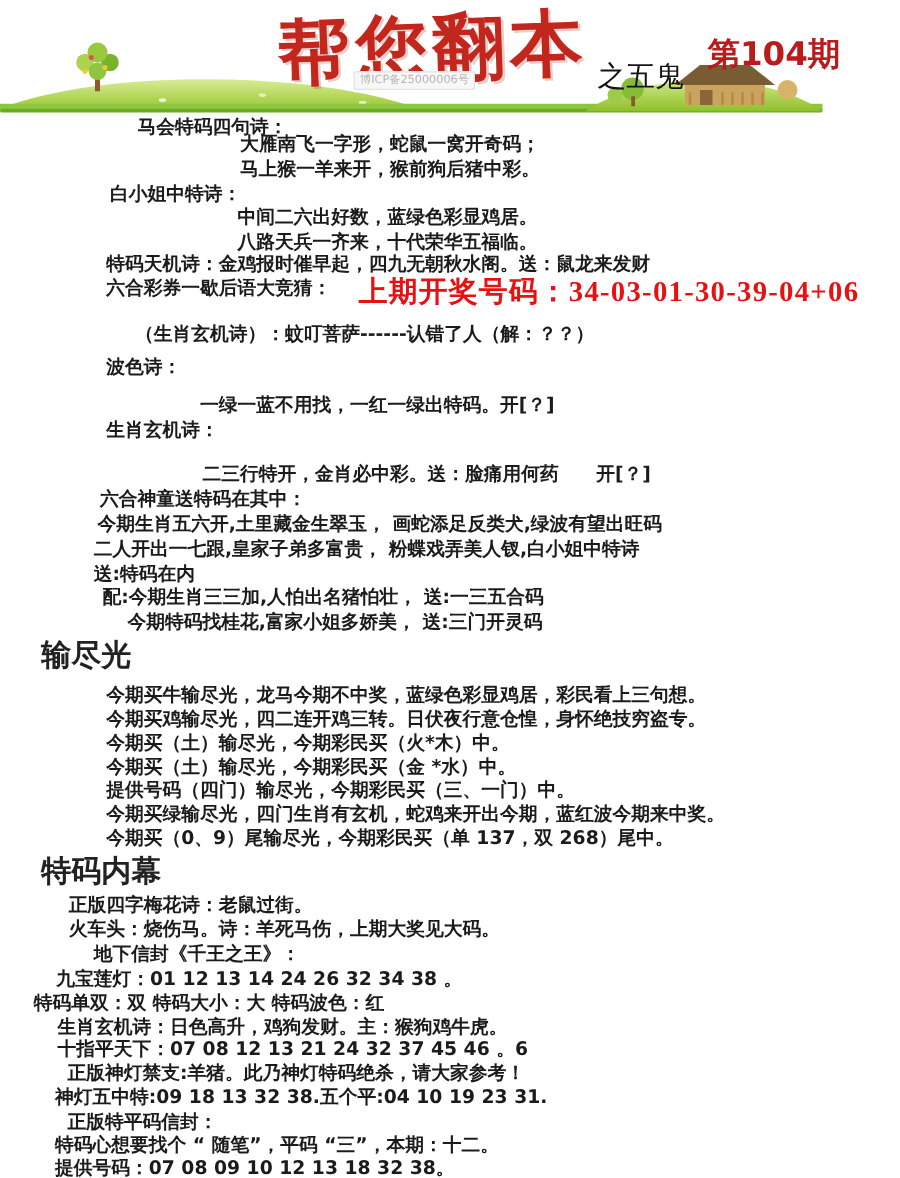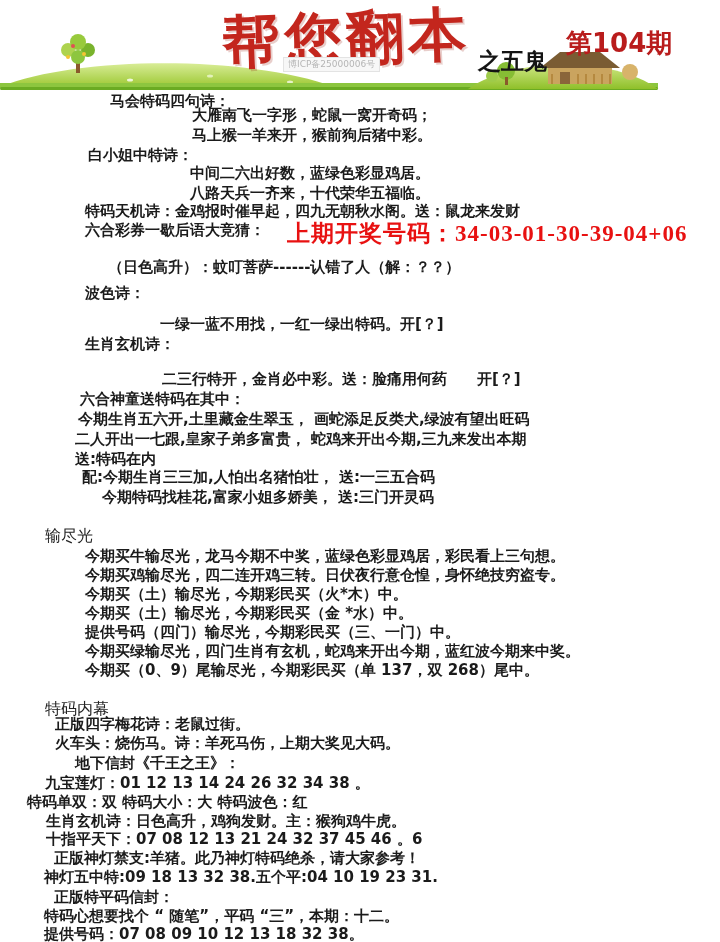--- a/index.html
+++ b/index.html
@@ -3,28 +3,28 @@
 <meta charset="utf-8">
 <style>
   html,body{margin:0;padding:0;background:#fff;}
   .page{position:relative;width:720px;height:942px;background:#ffffff;overflow:hidden;
         font-family:"DejaVu Sans",sans-serif;}
   
   .masthead{position:absolute;left:0;top:0;width:720px;height:100px;}
   .title-main{position:absolute;left:222px;top:0px;font-family:"DejaVu Serif",serif;
         font-size:58px;font-weight:bold;color:#c3261d;letter-spacing:4px;
         transform:rotate(-2deg);text-shadow:2px 2px 0 rgba(150,30,20,.22);white-space:nowrap;}
-  .title-sub{position:absolute;left:478px;top:46px;font-size:23px;font-weight:bold;color:#141414;white-space:nowrap;}
+  .title-sub{position:absolute;left:478px;top:46px;font-size:23px;font-weight:normal;color:#141414;white-space:nowrap;}
   .issue{position:absolute;left:566px;top:26px;font-size:26px;font-weight:bold;color:#b91c1c;white-space:nowrap;}
   .watermark{position:absolute;left:283px;top:57px;font-size:9px;line-height:13px;color:#b5b5b5;
         background:#f7f7f7;border:1px solid #e3e3e3;padding:0 4px;white-space:nowrap;}
   .scene{position:absolute;left:0;top:0;width:720px;height:100px;}
   
   .ln{position:absolute;font-size:15px;line-height:18px;font-weight:bold;color:#1b1b1b;white-space:nowrap;}
-  .sec{position:absolute;font-size:16px;line-height:24px;font-weight:normal;color:#222;white-space:nowrap;margin:12px;}
+  .sec{position:absolute;font-size:24px;line-height:24px;font-weight:bold;color:#222;white-space:nowrap;margin:0;}
   .announce{position:absolute;left:287px;top:220px;font-size:23px;line-height:28px;font-weight:bold;
         color:#e81111;letter-spacing:1px;white-space:nowrap;font-family:Liberation Serif, serif;}
 </style>
 </head>
 <body>
 
 <div class="page">
 
   <div class="masthead">
     <svg class="scene" viewBox="0 0 720 100" width="720" height="100">
@@ -89,28 +89,28 @@
   <div>
     <div class="ln" style="top:92px;left:110px">马会特码四句诗：</div>
     <div class="ln" style="top:106px;left:192px">大雁南飞一字形，蛇鼠一窝开奇码；</div>
     <div class="ln" style="top:126px;left:192px">马上猴一羊来开，猴前狗后猪中彩。</div>
     <div class="ln" style="top:146px;left:88px">白小姐中特诗：</div>
     <div class="ln" style="top:164px;left:190px">中间二六出好数，蓝绿色彩显鸡居。</div>
     <div class="ln" style="top:184px;left:190px">八路天兵一齐来，十代荣华五福临。</div>
     <div class="ln" style="top:202px;left:85px">特码天机诗：金鸡报时催早起，四九无朝秋水阁。送：鼠龙来发财</div>
     <div class="ln" style="top:221px;left:85px">六合彩券一歇后语大竞猜：</div>
     <div class="announce">上期开奖号码：34-03-01-30-39-04+06</div>
-    <div class="ln" style="top:258px;left:108px">（日色高升）：蚊叮菩萨------认错了人（解：？？）</div>
+    <div class="ln" style="top:258px;left:108px">（生肖玄机诗）：蚊叮菩萨------认错了人（解：？？）</div>
     <div class="ln" style="top:284px;left:85px">波色诗：</div>
     <div class="ln" style="top:315px;left:160px">一绿一蓝不用找，一红一绿出特码。开[？]</div>
     <div class="ln" style="top:335px;left:85px">生肖玄机诗：</div>
     <div class="ln" style="top:370px;left:162px">二三行特开，金肖必中彩。送：脸痛用何药　　开[？]</div>
     <div class="ln" style="top:390px;left:80px">六合神童送特码在其中：</div>
     <div class="ln" style="top:410px;left:78px">今期生肖五六开,土里藏金生翠玉， 画蛇添足反类犬,绿波有望出旺码</div>
-    <div class="ln" style="top:430px;left:75px">二人开出一七跟,皇家子弟多富贵， 蛇鸡来开出今期,三九来发出本期</div>
+    <div class="ln" style="top:430px;left:75px">二人开出一七跟,皇家子弟多富贵， 粉蝶戏弄美人钗,白小姐中特诗</div>
     <div class="ln" style="top:450px;left:75px">送:特码在内</div>
     <div class="ln" style="top:468px;left:82px">配:今期生肖三三加,人怕出名猪怕壮， 送:一三五合码</div>
     <div class="ln" style="top:488px;left:102px">今期特码找桂花,富家小姐多娇美， 送:三门开灵码</div>
   </div>
 
   <div>
     <h2 class="sec" style="top:512px;left:33px">输尽光</h2>
     <div class="ln" style="top:547px;left:85px">今期买牛输尽光，龙马今期不中奖，蓝绿色彩显鸡居，彩民看上三句想。</div>
     <div class="ln" style="top:566px;left:85px">今期买鸡输尽光，四二连开鸡三转。日伏夜行意仓惶，身怀绝技穷盗专。</div>
     <div class="ln" style="top:585px;left:85px">今期买（土）输尽光，今期彩民买（火*木）中。</div>

